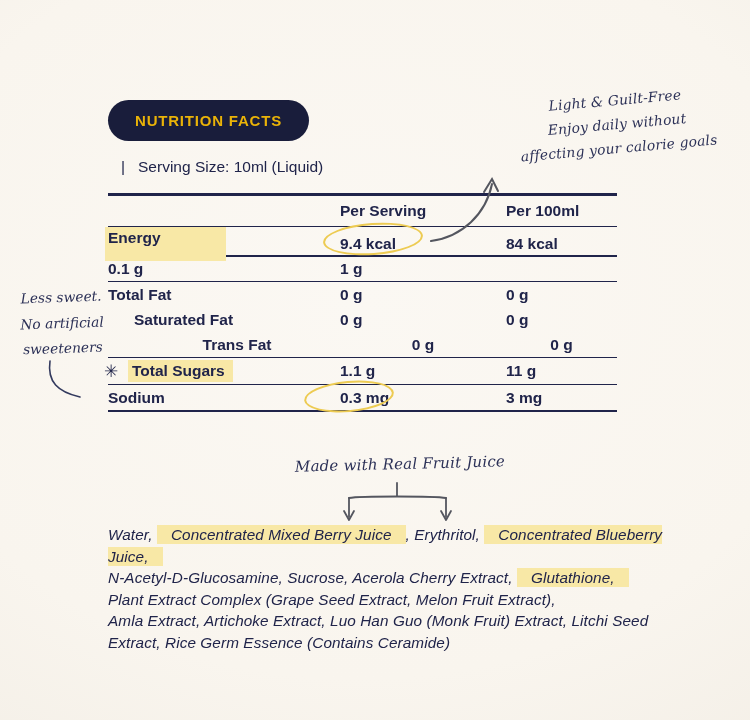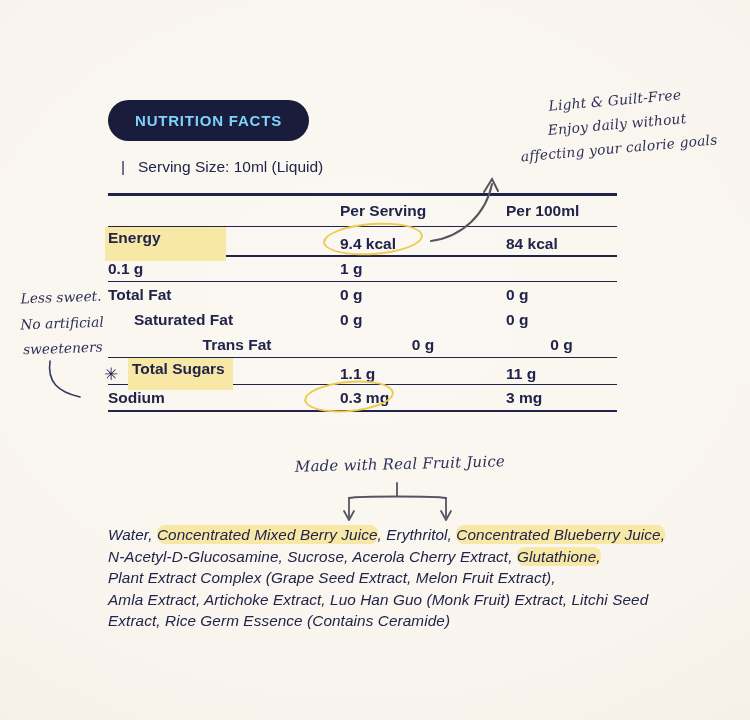--- a/index.html
+++ b/index.html
@@ -6,21 +6,21 @@
   html,body { background:#e8e4db; }
   .canvas {
     position:relative; width:750px; height:720px; overflow:hidden;
     background: radial-gradient(115% 95% at 48% 42%, #fbf8f3 0%, #f9f5ee 55%, #f0ebe2 100%);
     font-family:"Liberation Sans", sans-serif;
     color:#20244a;
   }
   
   .badge {
     position:absolute; left:108px; top:100px;
-    background:#191d3b; color:#7dd3fc;
+    background:#191d3b; color:#eab308;
     border-radius:22px; padding:12px 27px;
     font-size:15px; font-weight:bold; letter-spacing:0.8px;
   }
   
   .serving-line {
     position:absolute; left:108px; top:158px;
     font-size:15.5px; font-weight:500; color:#20244a;
     display:flex; align-items:center;
   }
   .serving-line .pipe { margin:0 13px; color:#20244a; font-weight:400; }
@@ -66,39 +66,39 @@
   }
   .label-hl {
     display:inline-block; background:#f8e8a6;
     padding:2px 8px 14px 3px; min-width:121px; margin-left:-3px;
   }
   .sugars-cell { display:flex; align-items:center; margin-left:-4px; }
   .star {
     font-family:"DejaVu Sans", sans-serif; font-style:normal;
     font-size:17px; color:#20244a; width:24px; display:inline-block;
   }
-  .sugars-label { background:#f8e8a6; padding:2px 8px 12px 4px; }
+  .sugars-label { background:#f8e8a6; padding:2px 8px 2px 4px; }
   
   .circle1 {
     position:absolute; left:323px; top:223px; width:100px; height:32px;
     border:2.6px solid #edcb52; border-radius:50%; transform:rotate(-4deg);
   }
   .circle2 {
     position:absolute; left:304px; top:381px; width:90px; height:31px;
     border:2.6px solid #edcb52; border-radius:50%; transform:rotate(-5deg);
   }
   
   .overlay { position:absolute; left:0; top:0; pointer-events:none; }
   
   .ingredients {
     position:absolute; left:108px; top:524px; width:560px;
     font-size:15.3px; font-style:italic; font-weight:500;
     line-height:21.6px; color:#20244a; letter-spacing:0.1px;
   }
-  .ingredients .hl { padding:1px 0;border-radius:8px; }
+  .ingredients .hl { padding:1px 14px; }
 </style>
 </head>
 <body>
 
 <div class="canvas">
 
   <div class="badge">NUTRITION FACTS</div>
 
   <div class="serving-line">
     <span class="pipe">|</span>

